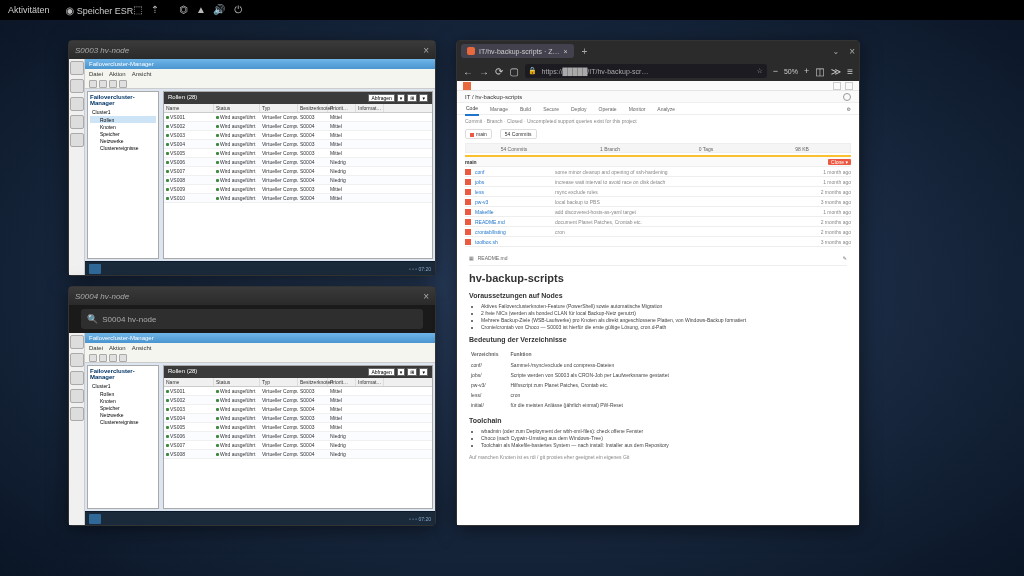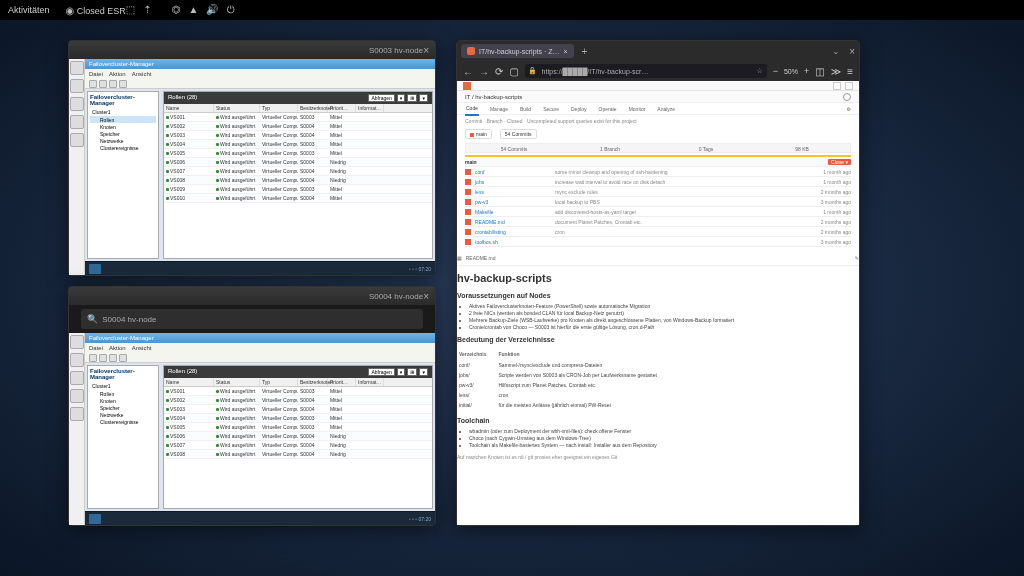--- a/index.html
+++ b/index.html
@@ -8,21 +8,21 @@
 
 .topbar { height: 20px; background: #000; color: #ccc; font-size: 9px; display: flex; align-items: center; padding: 0 8px; }
 .topbar-left { display: flex; gap: 16px; }
 .topbar-center { flex: 1; text-align: center; }
 .topbar-right { display: flex; gap: 8px; }
 .tb-icon { color: #bbb; font-size: 10px; }
 
 
 .window { position: absolute; background: #1a1a1a; border: 1px solid #333; border-radius: 4px; box-shadow: 0 4px 20px rgba(0,0,0,0.5); }
 .win-titlebar { height: 18px; background: linear-gradient(#3a3a3a, #2a2a2a); color: #aaa; font-size: 8px; display: flex; align-items: center; padding: 0 6px; }
-.win-title { flex: 1; text-align: right; }
+.win-title { flex: 1; text-align: left; font-style: italic; }
 .win-close { color: #aaa; font-size: 10px; cursor: pointer; }
 
 
 .hv-win1 { top: 40px; left: 68px; width: 368px; height: 236px; }
 .hv-win2 { top: 286px; left: 68px; width: 368px; height: 240px; }
 .hv-body { background: #dde5f0; height: calc(100% - 18px); display: flex; }
 .hv-sidebar { width: 16px; background: #f0f0f0; border-right: 1px solid #ccc; display: flex; flex-direction: column; }
 .hv-side-icon { width: 14px; height: 14px; margin: 2px auto; background: #ddd; border: 1px solid #aaa; border-radius: 2px; }
 .hv-main { flex: 1; display: flex; flex-direction: column; }
 .hv-breadcrumb { height: 10px; background: linear-gradient(#6fb5e8, #4a95d0); font-size: 6px; color: #fff; padding: 1px 4px; display: flex; align-items: center; }
@@ -83,40 +83,40 @@
 .gl-chip { border: 1px solid #ddd; padding: 1px 4px; border-radius: 2px; }
 .gl-chip .dot { display: inline-block; width: 4px; height: 4px; background: #ec5941; margin-right: 2px; vertical-align: middle; }
 .gl-bar { height: 10px; background: #f5f5f5; border: 1px solid #eee; margin: 2px 8px; display: flex; font-size: 5px; color: #666; }
 .gl-bar-item { flex: 1; text-align: center; padding: 2px; }
 .gl-yellow { height: 2px; background: #fbc02d; margin: 0 8px; }
 .gl-filerow { height: 10px; border-bottom: 1px solid #eee; margin: 0 8px; display: flex; align-items: center; font-size: 5px; }
 .gl-file-icon { width: 6px; height: 6px; background: #ec5941; margin-right: 4px; }
 .gl-file-name { width: 80px; color: #1f75cb; }
 .gl-file-msg { flex: 1; color: #888; }
 .gl-file-age { color: #888; }
-.gl-readme { padding: 8px 0; }
+.gl-readme { padding: 8px 12px; }
 .gl-rm-head { display: flex; align-items: center; font-size: 5px; color: #666; gap: 4px; padding-bottom: 4px; border-bottom: 1px solid #eee; margin-bottom: 6px; }
 .gl-h1 { font-size: 11px; font-weight: 600; margin-bottom: 8px; }
 .gl-h2 { font-size: 7px; font-weight: 600; margin: 6px 0 4px 0; }
 .gl-ul { list-style: disc; padding-left: 12px; font-size: 5px; color: #444; }
 .gl-ul li { margin-bottom: 1px; }
 .gl-table { font-size: 5px; margin-top: 4px; }
 .gl-table th { text-align: left; padding: 2px 10px 2px 0; color: #666; font-weight: 600; }
 .gl-table td { padding: 1px 10px 1px 0; color: #444; }
 .gl-footnote { font-size: 5px; color: #888; margin-top: 6px; }
 </style>
 </head>
 <body>
 
 <div class="topbar">
   <div class="topbar-left">
     <span>Aktivitäten</span>
     <span>
       <span class="tb-icon">◉</span>
-      <span>Closed ESR</span>
+      <span>Speicher ESR</span>
     </span>
   </div>
   <div class="topbar-right">
     <span class="tb-icon">⬚</span>
     <span class="tb-icon">⇡</span>
     <span class="tb-icon" style="margin-left:12px">⏣</span>
     <span class="tb-icon">▲</span>
     <span class="tb-icon">🔊</span>
     <span class="tb-icon">⏻</span>
   </div>

